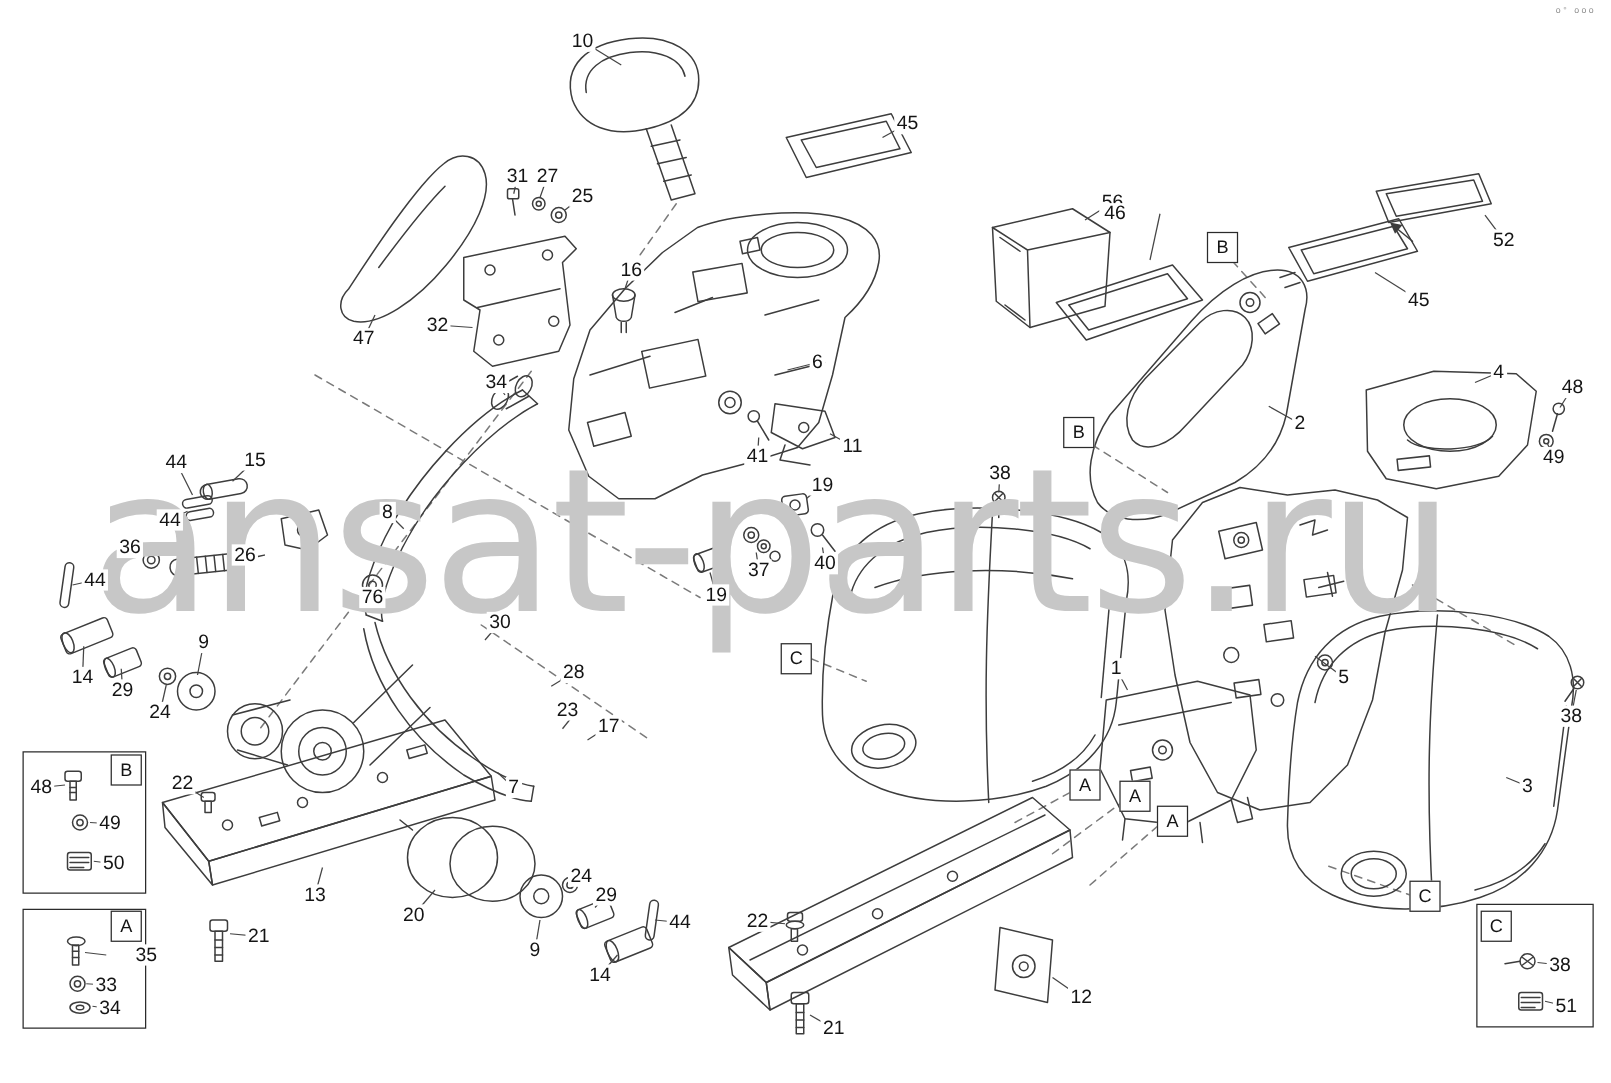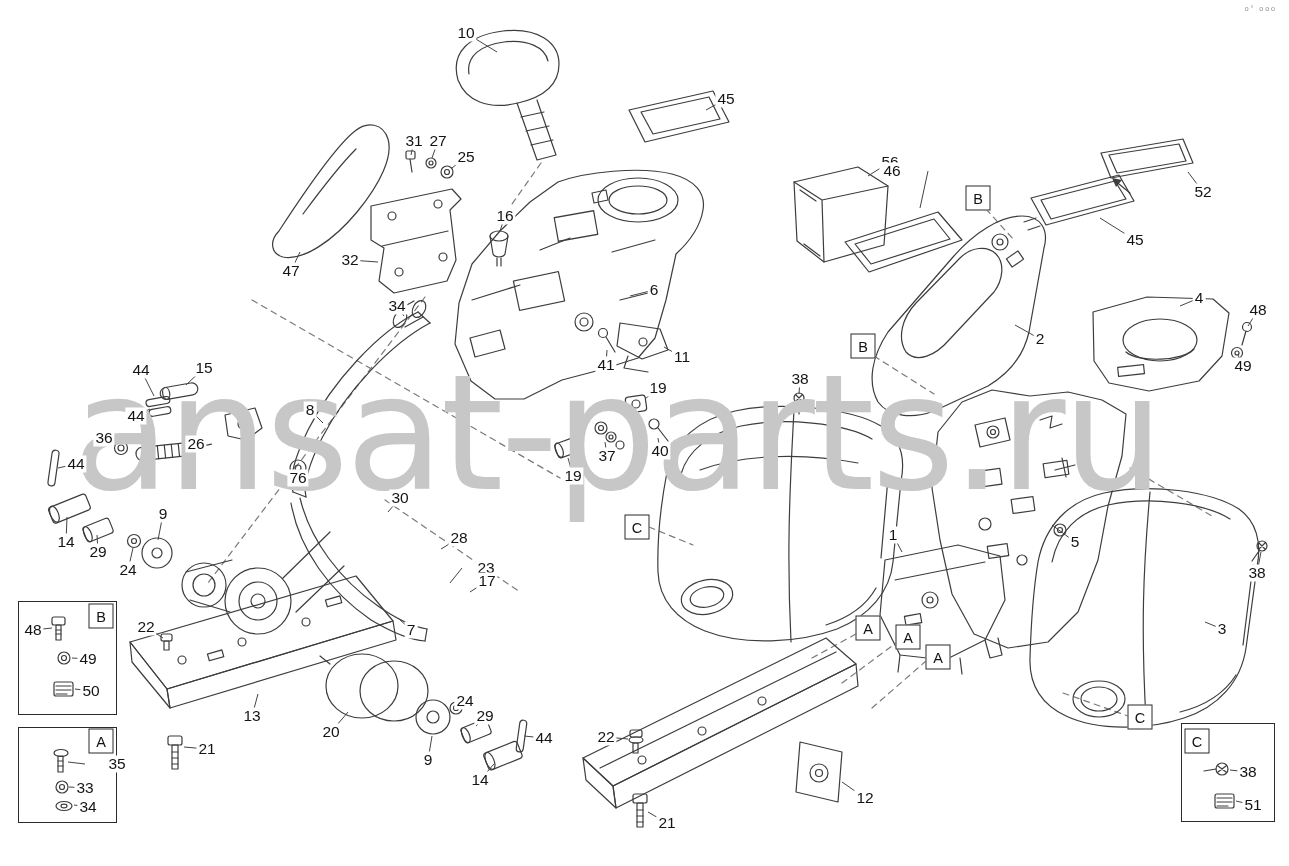--- a/index.html
+++ b/index.html
@@ -524,21 +524,21 @@
     <div class="callout" style="left: 660px; top: 451px;">40</div>
     <div class="callout" style="left: 76px; top: 464px;">44</div>
     <div class="callout" style="left: 298px; top: 478px;">76</div>
     <div class="callout" style="left: 573px; top: 476px;">19</div>
     <div class="callout" style="left: 400px; top: 498px;">30</div>
     <div class="callout" style="left: 163px; top: 514px;">9</div>
     <div class="callout" style="left: 98px; top: 552px;">29</div>
     <div class="callout" style="left: 66px; top: 542px;">14</div>
     <div class="callout" style="left: 128px; top: 570px;">24</div>
     <div class="callout" style="left: 459px; top: 538px;">28</div>
-    <div class="callout" style="left: 486px; top: 568px; text-align: right;">23</div>
+    <div class="callout" style="left: 454px; top: 568px; text-align: right;">23</div>
     <div class="callout" style="left: 487px; top: 581px;">17</div>
     <div class="callout" style="left: 893px; top: 535px;">1</div>
     <div class="callout" style="left: 1075px; top: 542px;">5</div>
     <div class="callout" style="left: 1257px; top: 573px;">38</div>
     <div class="callout" style="left: 33px; top: 630px;">48</div>
     <div class="callout" style="left: 88px; top: 659px;">49</div>
     <div class="callout" style="left: 91px; top: 691px;">50</div>
     <div class="callout" style="left: 146px; top: 627px;">22</div>
     <div class="callout" style="left: 411px; top: 630px;">7</div>
     <div class="callout" style="left: 1222px; top: 629px;">3</div>

